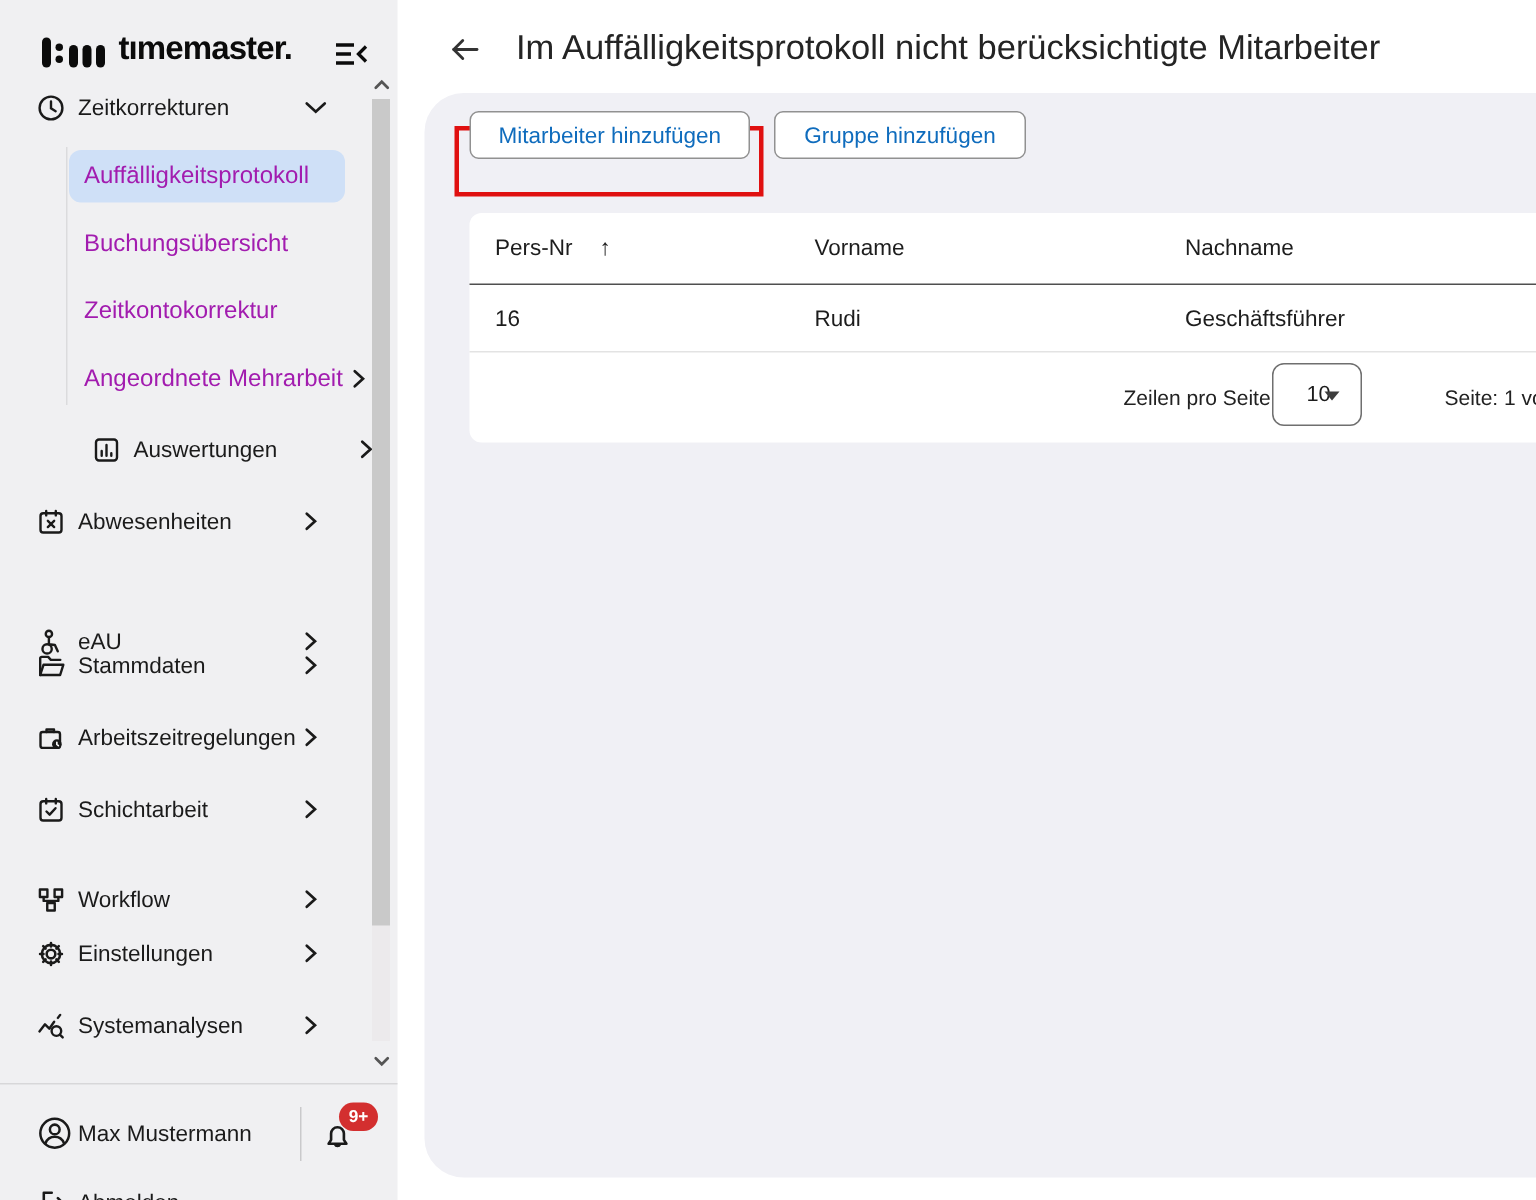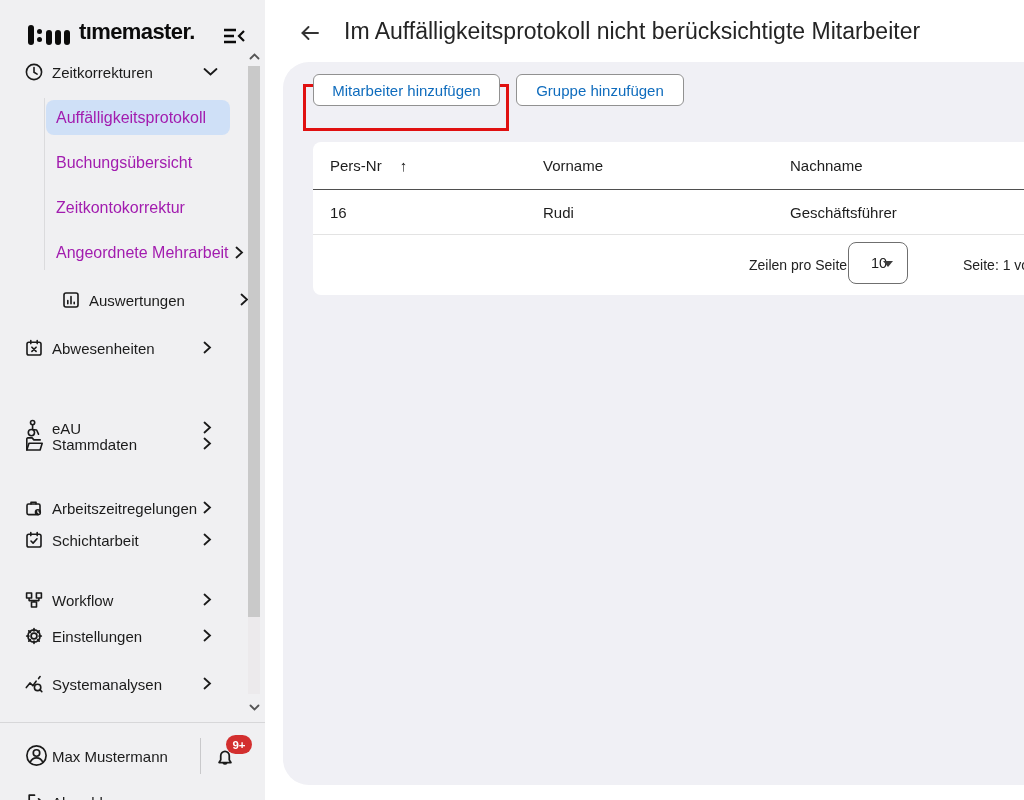--- a/index.html
+++ b/index.html
@@ -184,21 +184,21 @@
       </svg>
     </span>
     <span class="nav-label">Stammdaten</span>
     <span class="nav-chev">
       <svg width="9" height="13" viewBox="0 0 9 13" fill="none" stroke="#1a1a1a" stroke-width="1.8" stroke-linecap="round">
           <path d="M1.5 1.5l5.5 5-5.5 5"></path>
         </svg>
     </span>
   </div>
 
-  <div class="nav-row" style="top:492px;">
+  <div class="nav-row" style="top:476px;">
     <span class="nav-icon">
       <svg width="20" height="20" viewBox="0 0 20 20" fill="none" stroke="#1a1a1a" stroke-width="1.6" stroke-linecap="round" stroke-linejoin="round">
         <rect x="3" y="6" width="13" height="10.6" rx="1.5"></rect>
           <path d="M7 6V4.3h5V6"></path>
         <circle cx="13.9" cy="14.1" r="3.2" fill="#1a1a1a" stroke="none"></circle>
           <path d="M13.9 12.8v1.5l1 .8" stroke="#ffffff" stroke-width="1.1"></path>
       </svg>
     </span>
     <span class="nav-label">Arbeitszeitregelungen</span>
     <span class="nav-chev">

